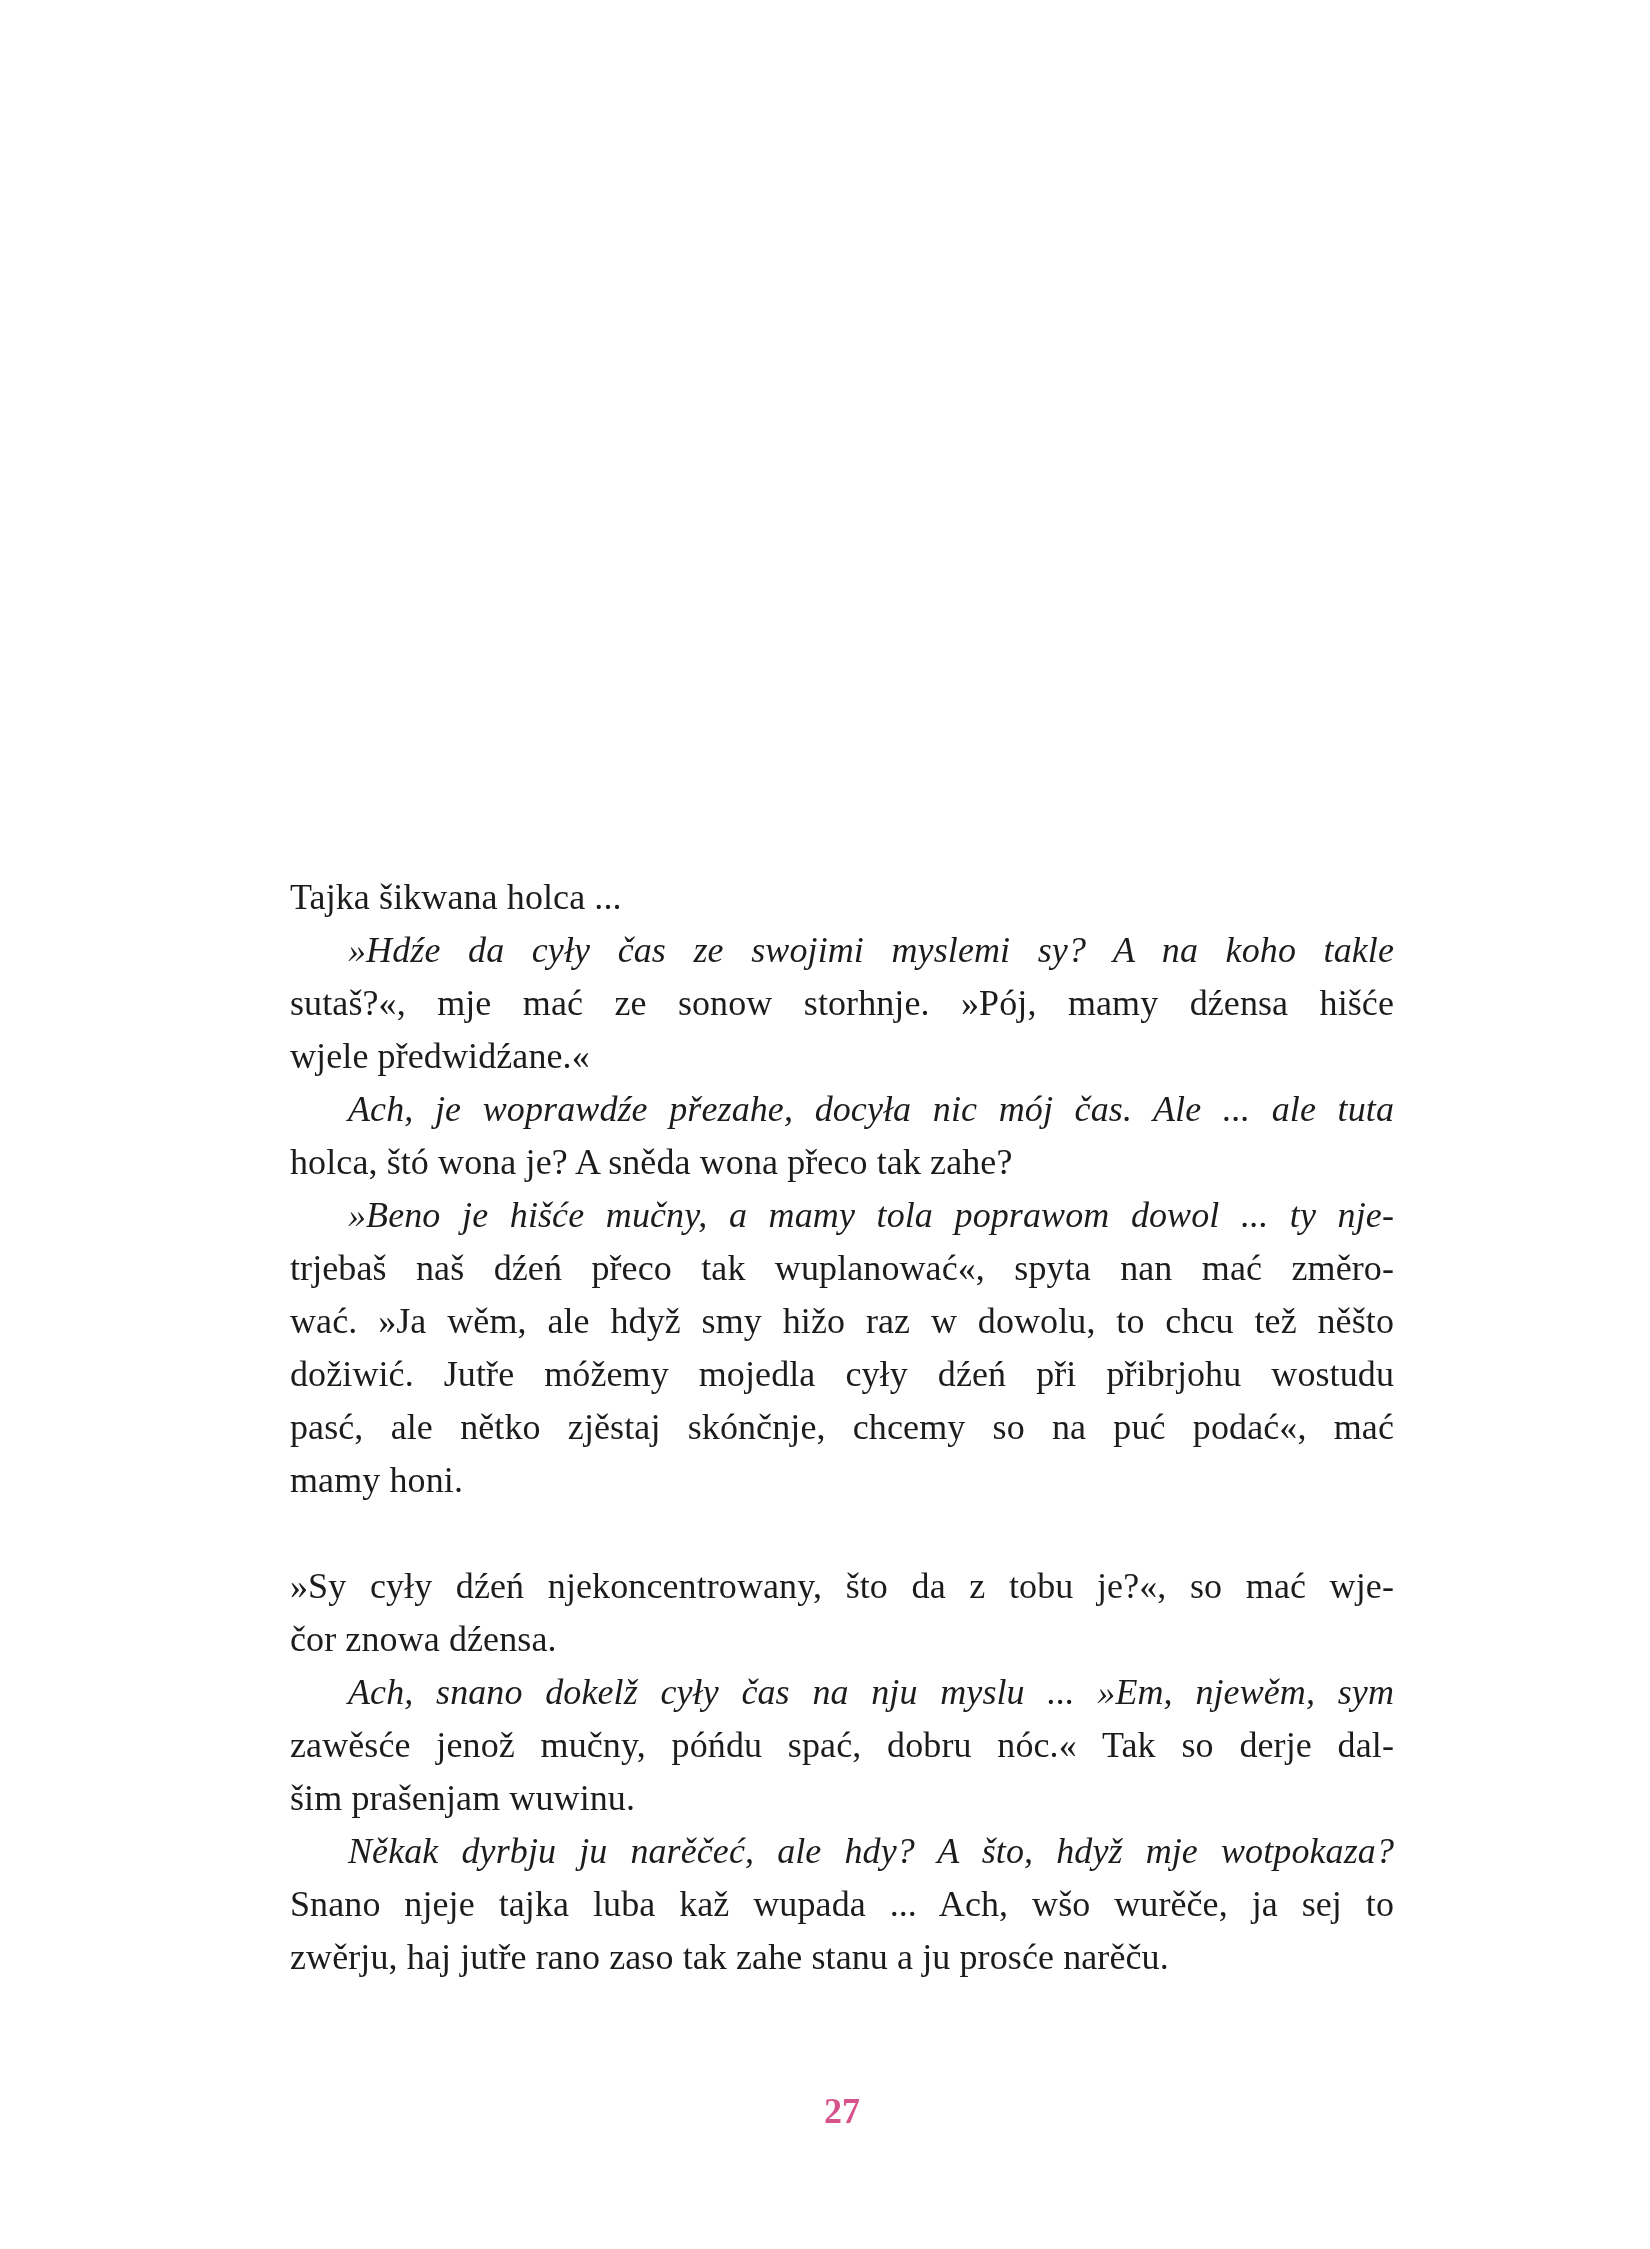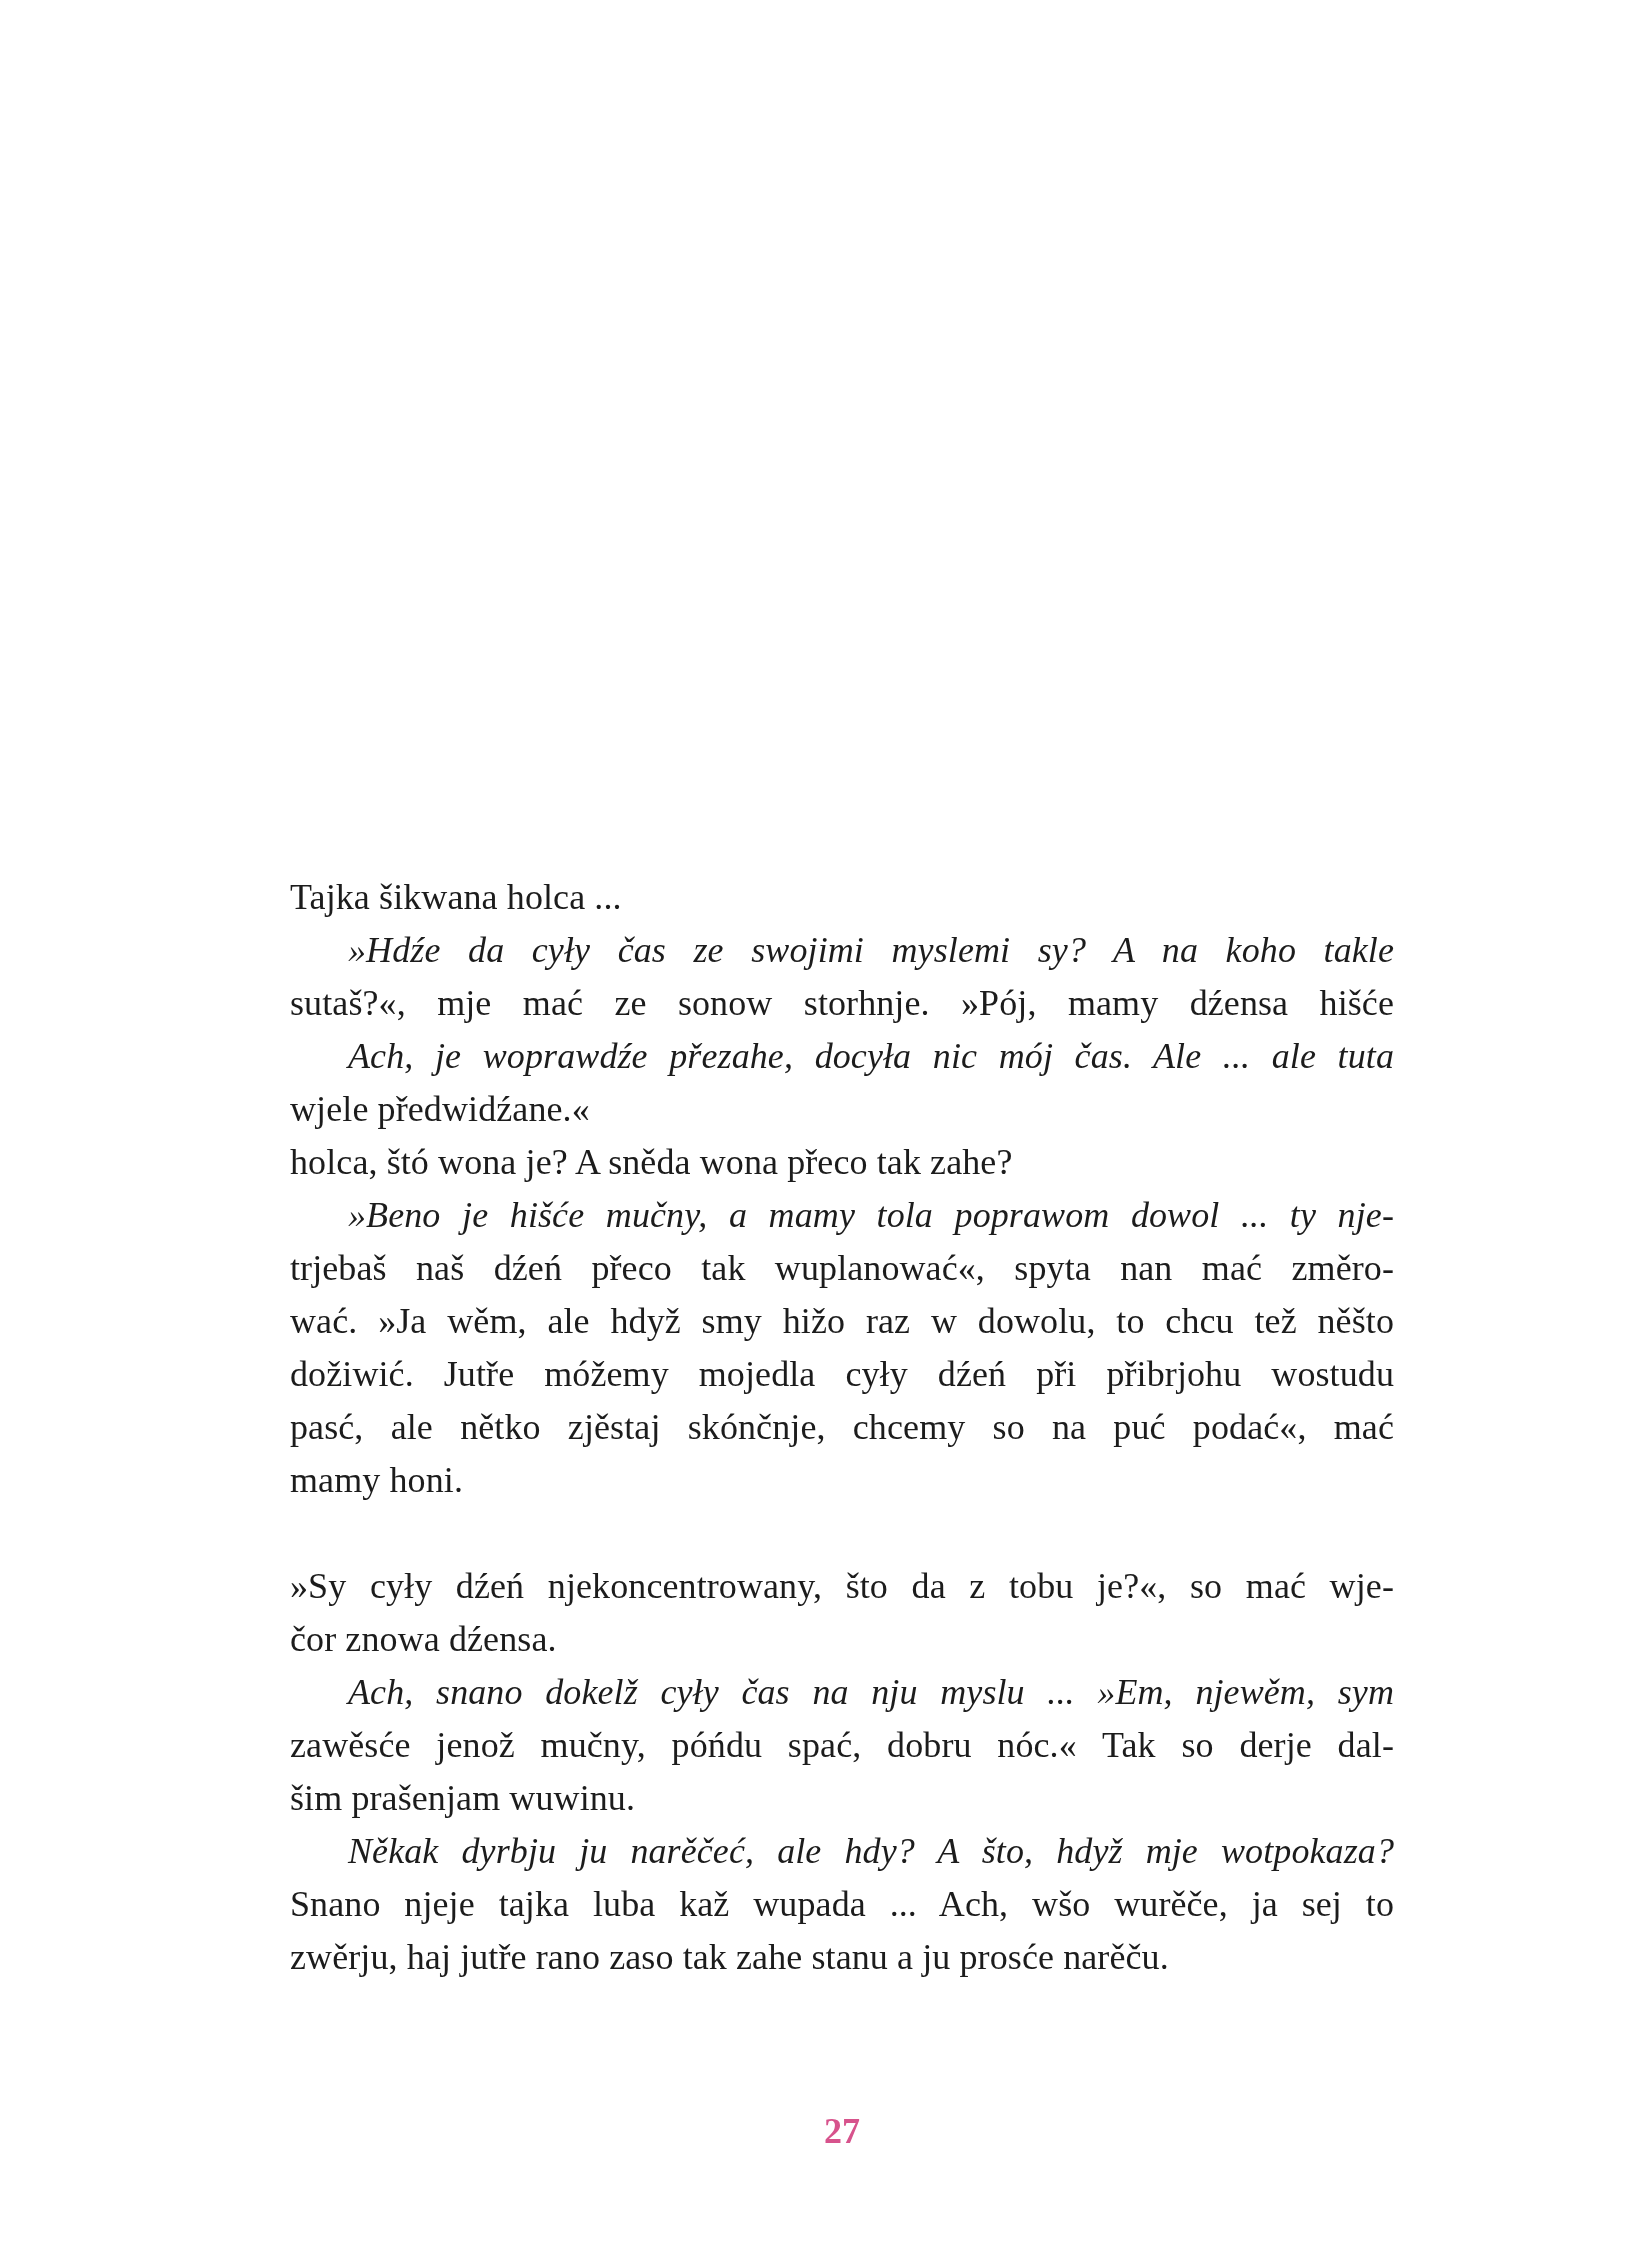--- a/index.html
+++ b/index.html
@@ -44,33 +44,32 @@
     position: absolute;
     left: 290px;
     top: 2090px;
     width: 1104px;
     text-align: center;
     font-size: 36px;
     line-height: 42px;
     font-weight: 600;
     color: #d7538c;
     font-family: "Liberation Serif", "DejaVu Serif", serif;
-    margin-top: 20px;
   }
 </style>
 </head>
 <body>
 
 <div class="page">
   <div class="textblock">
       <div class="line">Tajka šikwana holca ...</div>
       <div class="line just indent">»Hdźe da cyły čas ze swojimi myslemi sy? A na koho takle</div>
       <div class="line just">sutaš?«, mje mać ze sonow storhnje. »Pój, mamy dźensa hišće</div>
+      <div class="line">wjele předwidźane.«</div>
       <div class="line just indent">Ach, je woprawdźe přezahe, docyła nic mój čas. Ale ... ale tuta</div>
-      <div class="line">wjele předwidźane.«</div>
       <div class="line">holca, štó wona je? A sněda wona přeco tak zahe?</div>
       <div class="line just indent">»Beno je hišće mučny, a mamy tola poprawom dowol ... ty nje-</div>
       <div class="line just">trjebaš naš dźeń přeco tak wuplanować«, spyta nan mać změro-</div>
       <div class="line just">wać. »Ja wěm, ale hdyž smy hižo raz w dowolu, to chcu tež něšto</div>
       <div class="line just">dožiwić. Jutře móžemy mojedla cyły dźeń při přibrjohu wostudu</div>
       <div class="line just">pasć, ale nětko zjěstaj skónčnje, chcemy so na puć podać«, mać</div>
       <div class="line">mamy honi.</div>
       <div class="spacer"></div>
       <div class="line just">»Sy cyły dźeń njekoncentrowany, što da z tobu je?«, so mać wje-</div>
       <div class="line">čor znowa dźensa.</div>

